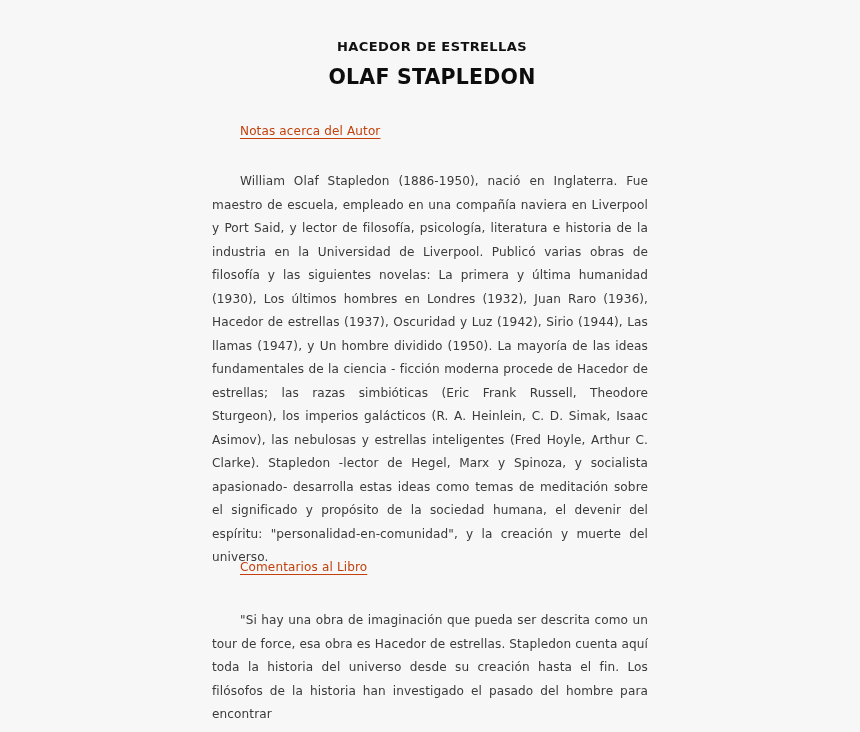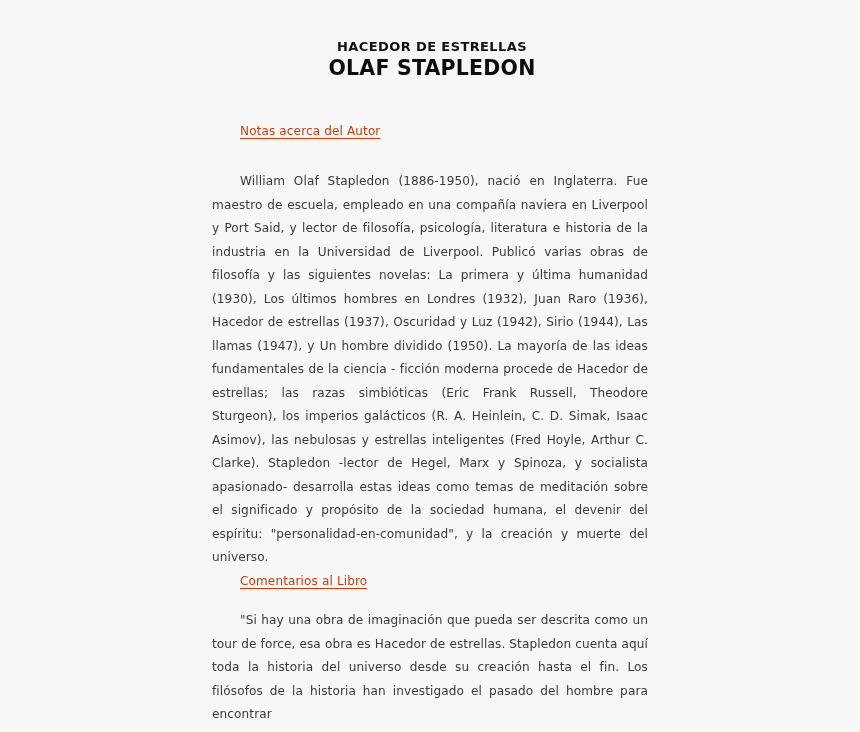--- a/index.html
+++ b/index.html
@@ -30,39 +30,39 @@
     letter-spacing: 0.4px;
     line-height: 17px;
     margin: 0 0 0 4px;
   }
   .title-main {
     font-size: 20.5px;
     font-weight: bold;
     color: #0d0d0d;
     letter-spacing: 0.2px;
     line-height: 26px;
-    margin: 0 0 0 4px;
+    margin: 9px 0 0 4px;
   }
   .content {
     position: absolute;
     left: 212px;
     top: 0;
     width: 436px;
   }
   .section-head {
     margin-left: 28px;
     font-size: 12px;
     color: #c2410c;
     letter-spacing: 0.15px;
     text-decoration: underline;
     text-underline-offset: 3px;
     display: inline-block;
   }
   .head-slot-1 { position: absolute; top: 120px; left: 0; }
-  .head-slot-2 { position: absolute; top: 570px; left: 0; }
+  .head-slot-2 { position: absolute; top: 556px; left: 0; }
   .para {
     position: absolute;
     left: 0;
     width: 436px;
     font-size: 12.1px;
     color: #3a3a3a;
     line-height: 23.5px;
     text-align: justify;
     text-justify: inter-word;
     text-indent: 28px;

